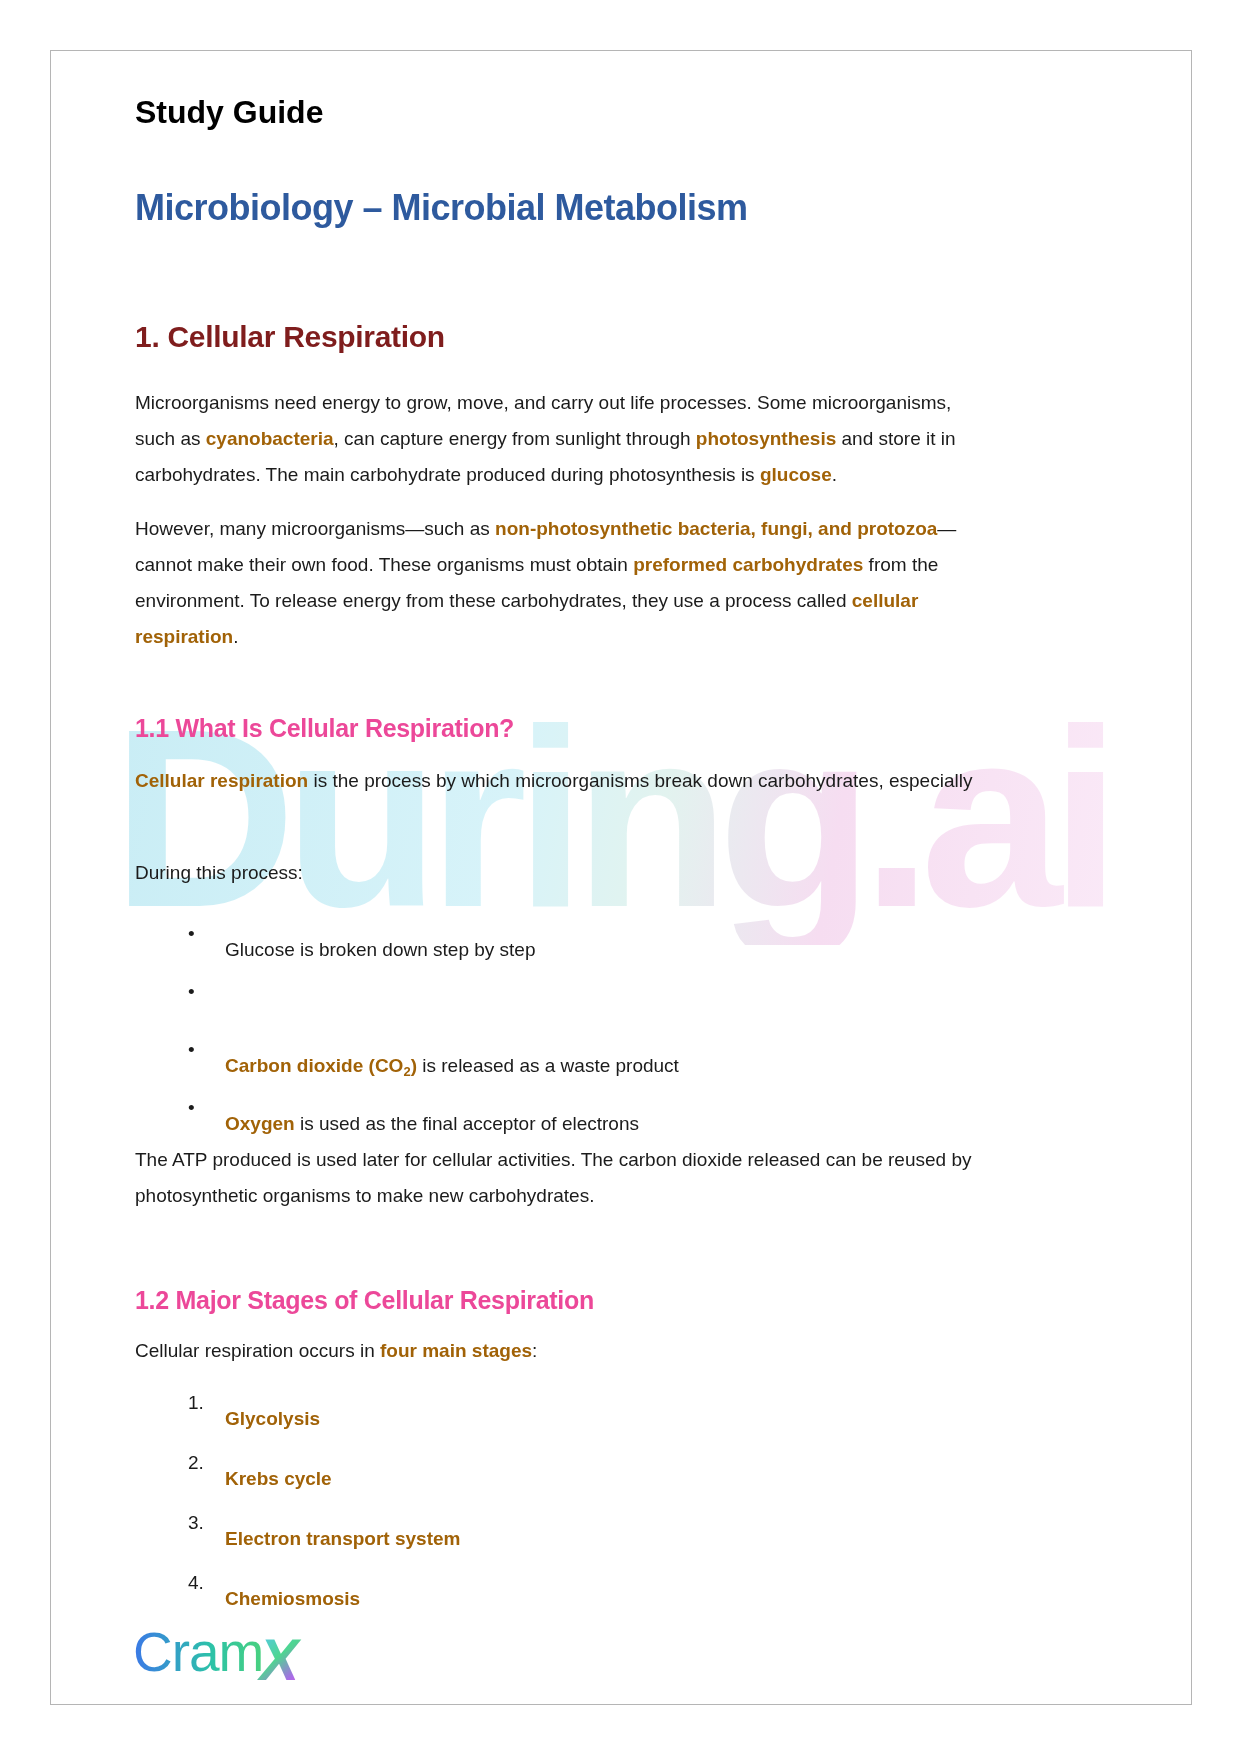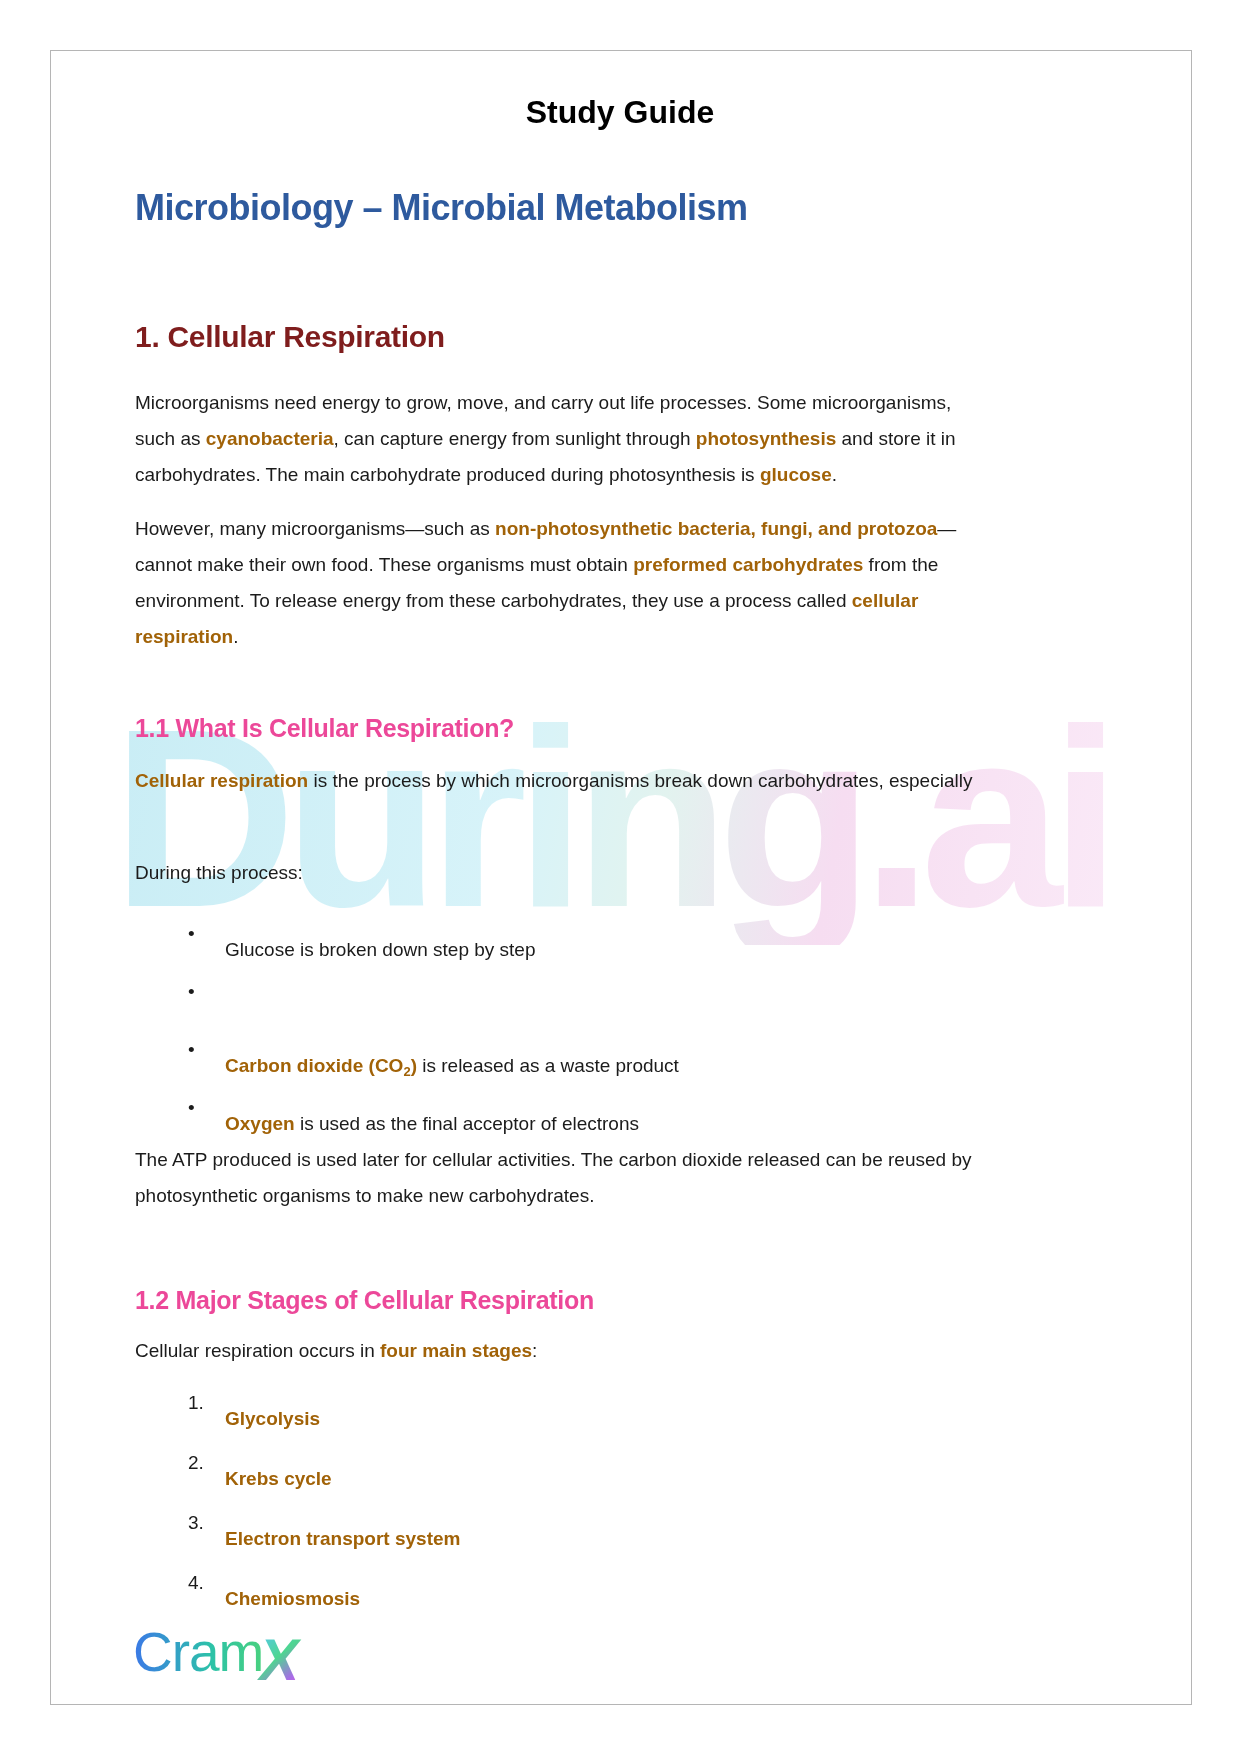--- a/index.html
+++ b/index.html
@@ -25,21 +25,21 @@
     color:transparent;
     z-index:0;
     user-select:none;
   }
   .content{
     position:absolute;left:135px;top:0;width:970px;height:1754px;z-index:1;
   }
   .block{position:absolute;left:0;width:970px;}
   .study-guide{
     font-size:32px;font-weight:700;color:#000000;
-    text-align:center;line-height:40px;
+    text-align:left;line-height:40px;
   }
   .doc-title{
     font-size:36px;font-weight:600;color:#2e5a9e;
     letter-spacing:-0.5px;line-height:44px;white-space:nowrap;
   }
   .h2{
     font-size:30px;font-weight:600;color:#7f1d1d;
     letter-spacing:-0.3px;line-height:38px;white-space:nowrap;
   }
   .h3{

